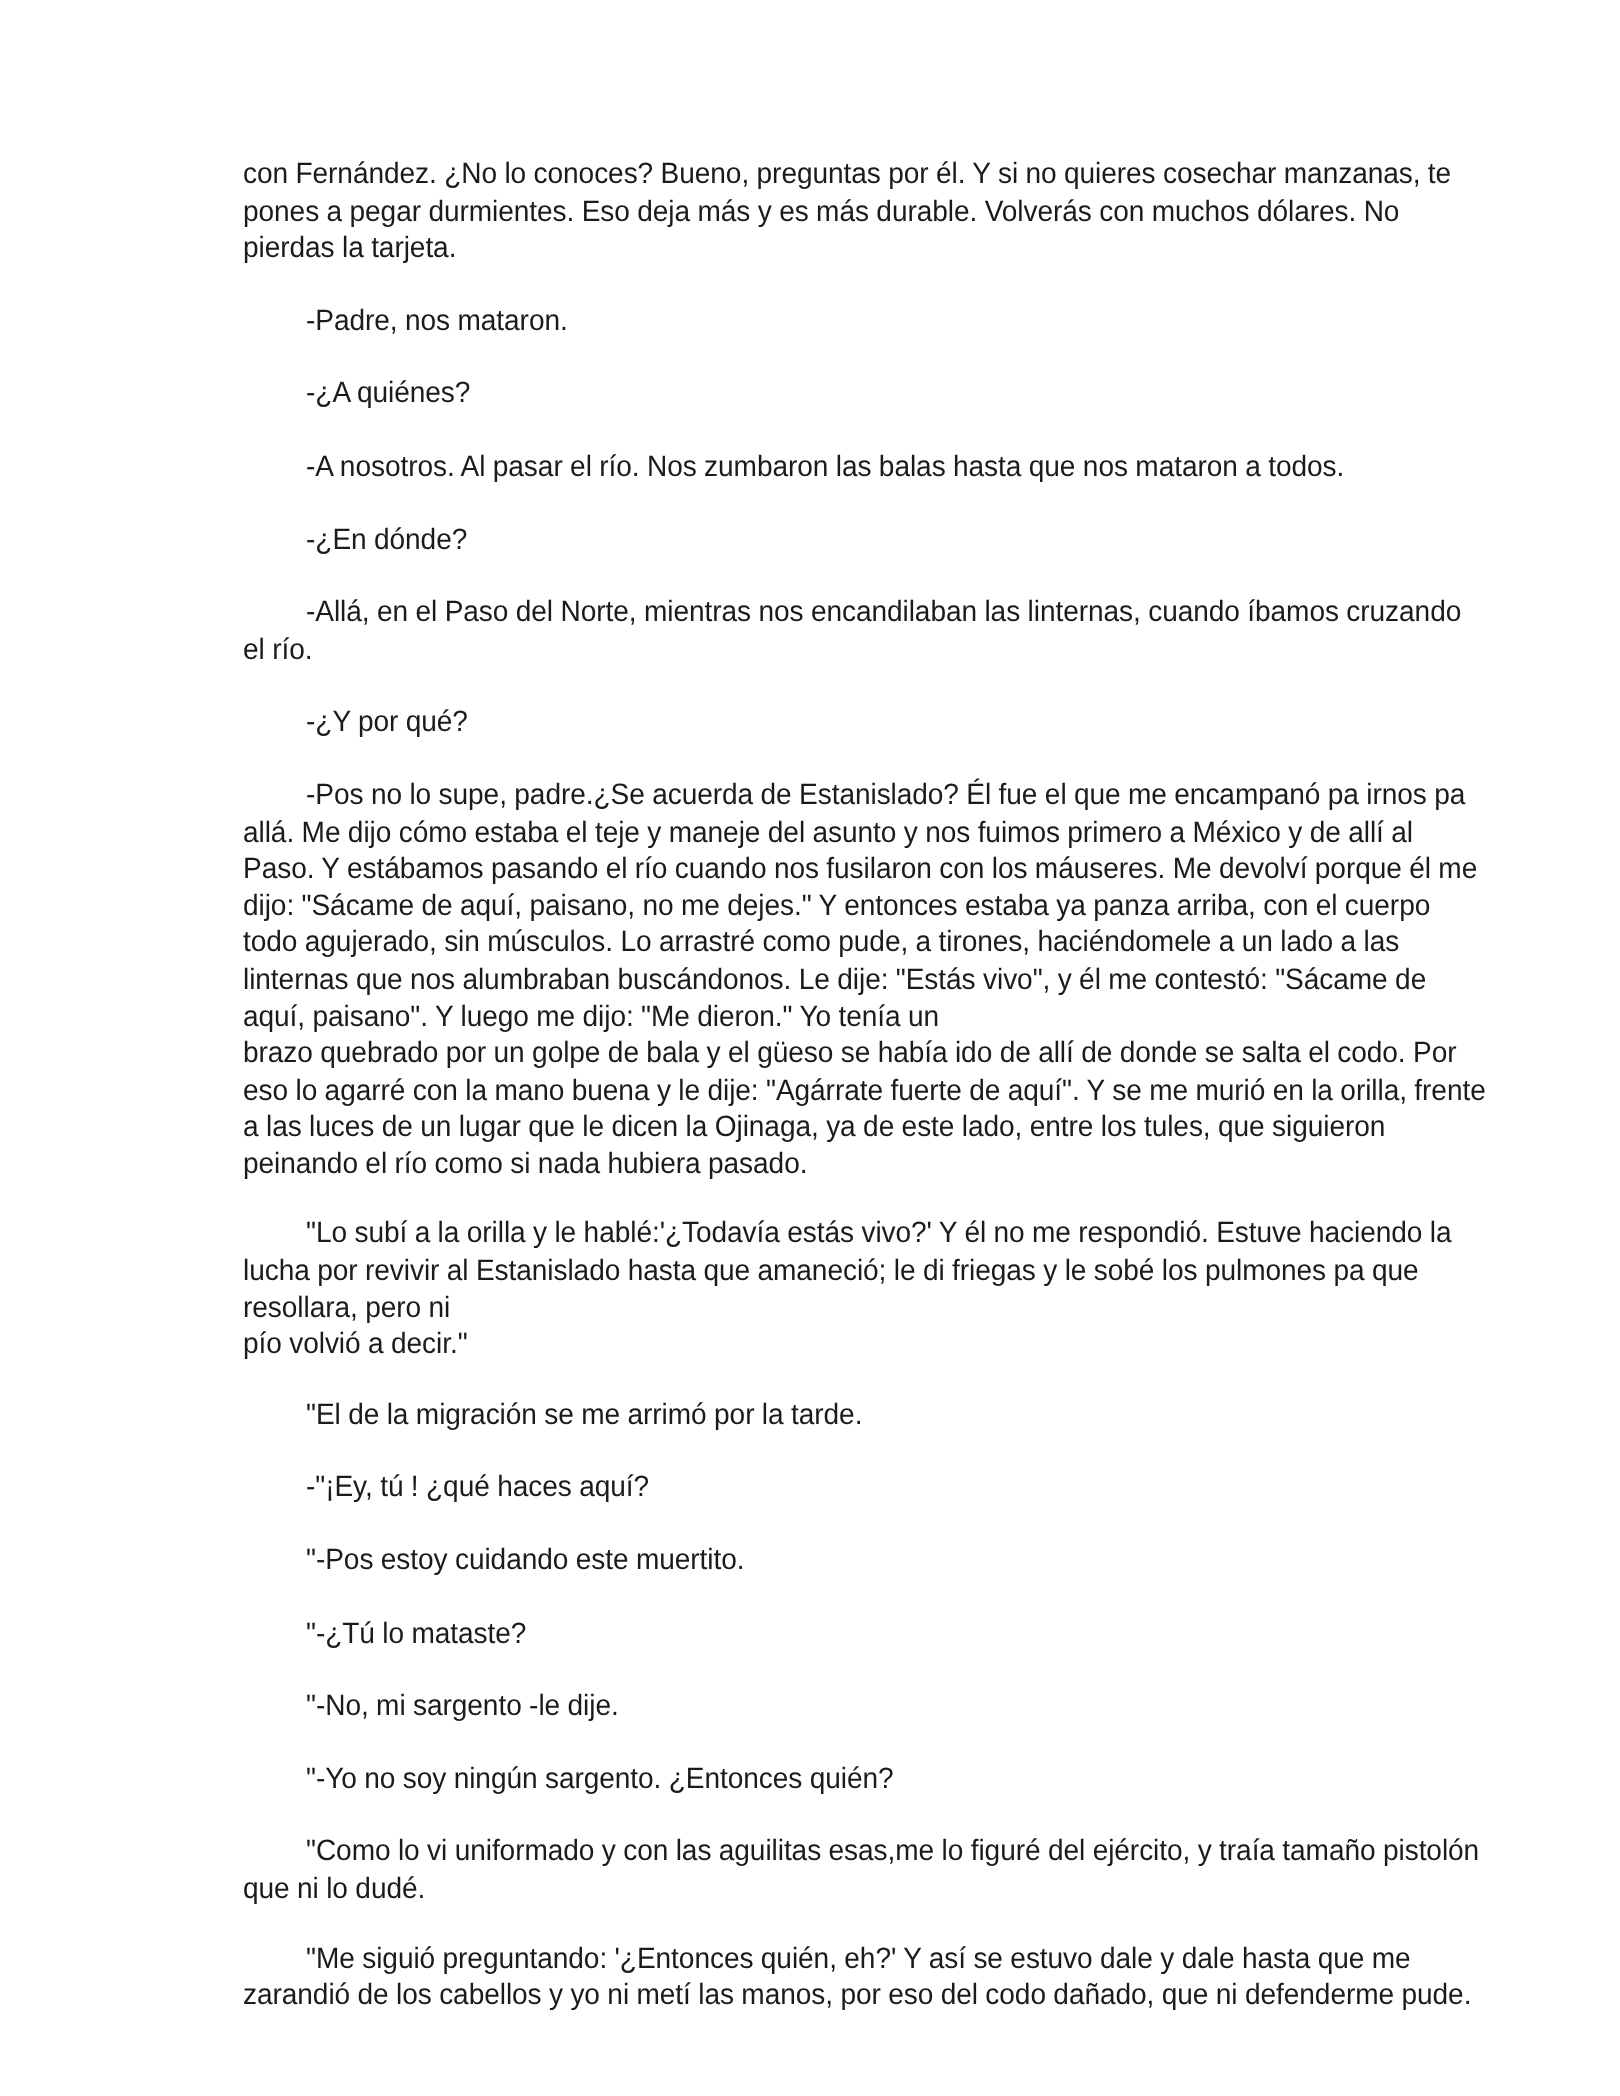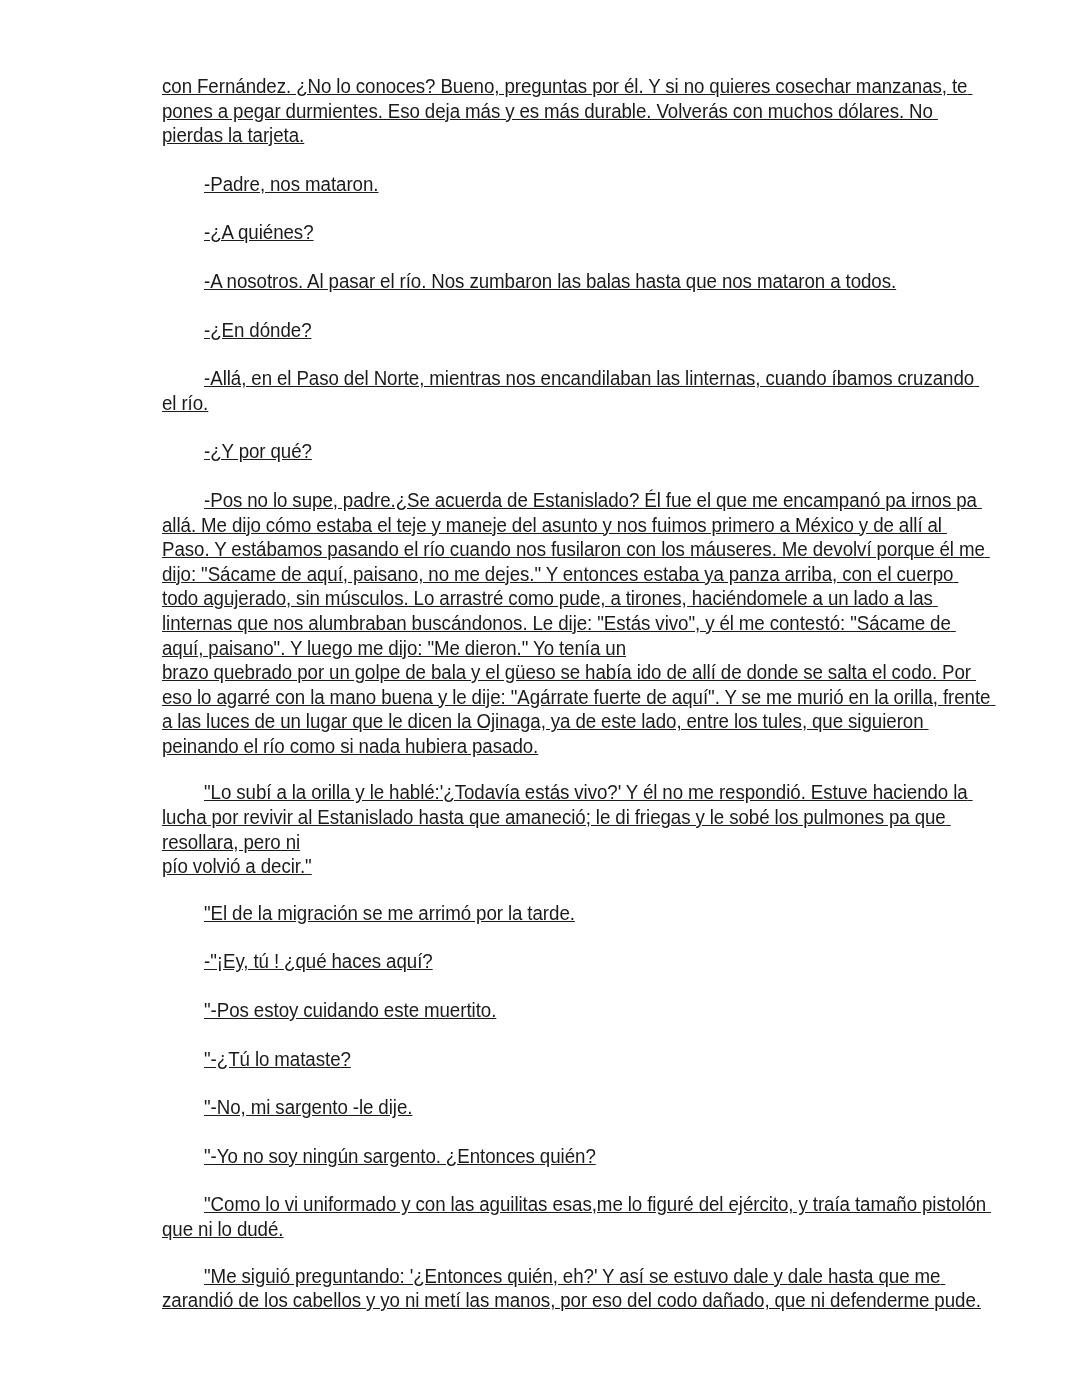--- a/index.html
+++ b/index.html
@@ -21,23 +21,22 @@
     position: relative;
     width: 1080px;
     height: 1397px;
     background: #ffffff;
     box-sizing: border-box;
   }
 
   .text-column {
     position: absolute;
     left: 162px;
-    top: 74px;
+    top: 104px;
     width: 829px;
-    text-decoration: underline;
   }
 
   
   .para {
     font-size: 19.6px;
     line-height: 24.6px;
     letter-spacing: -0.05px;
     margin: 0 0 24px 0;
     text-align: left;
     word-spacing: -0.2px;

